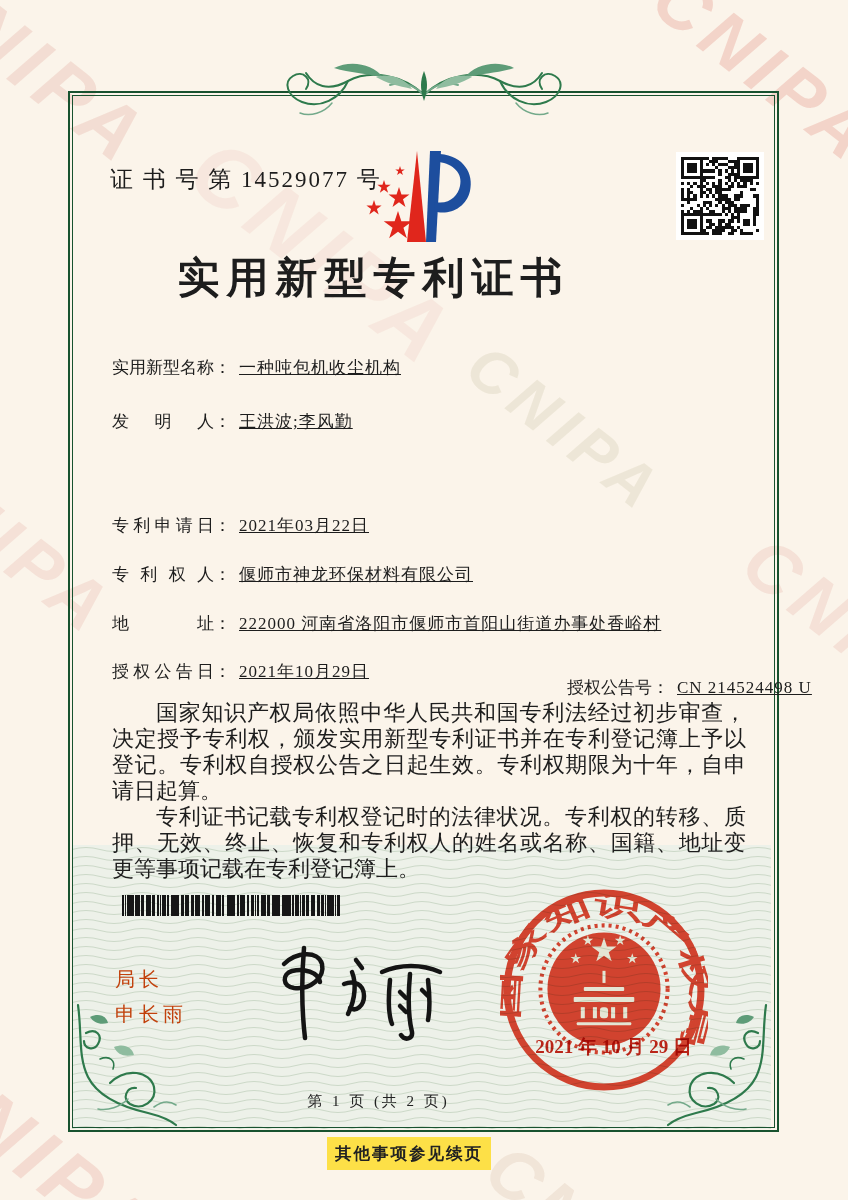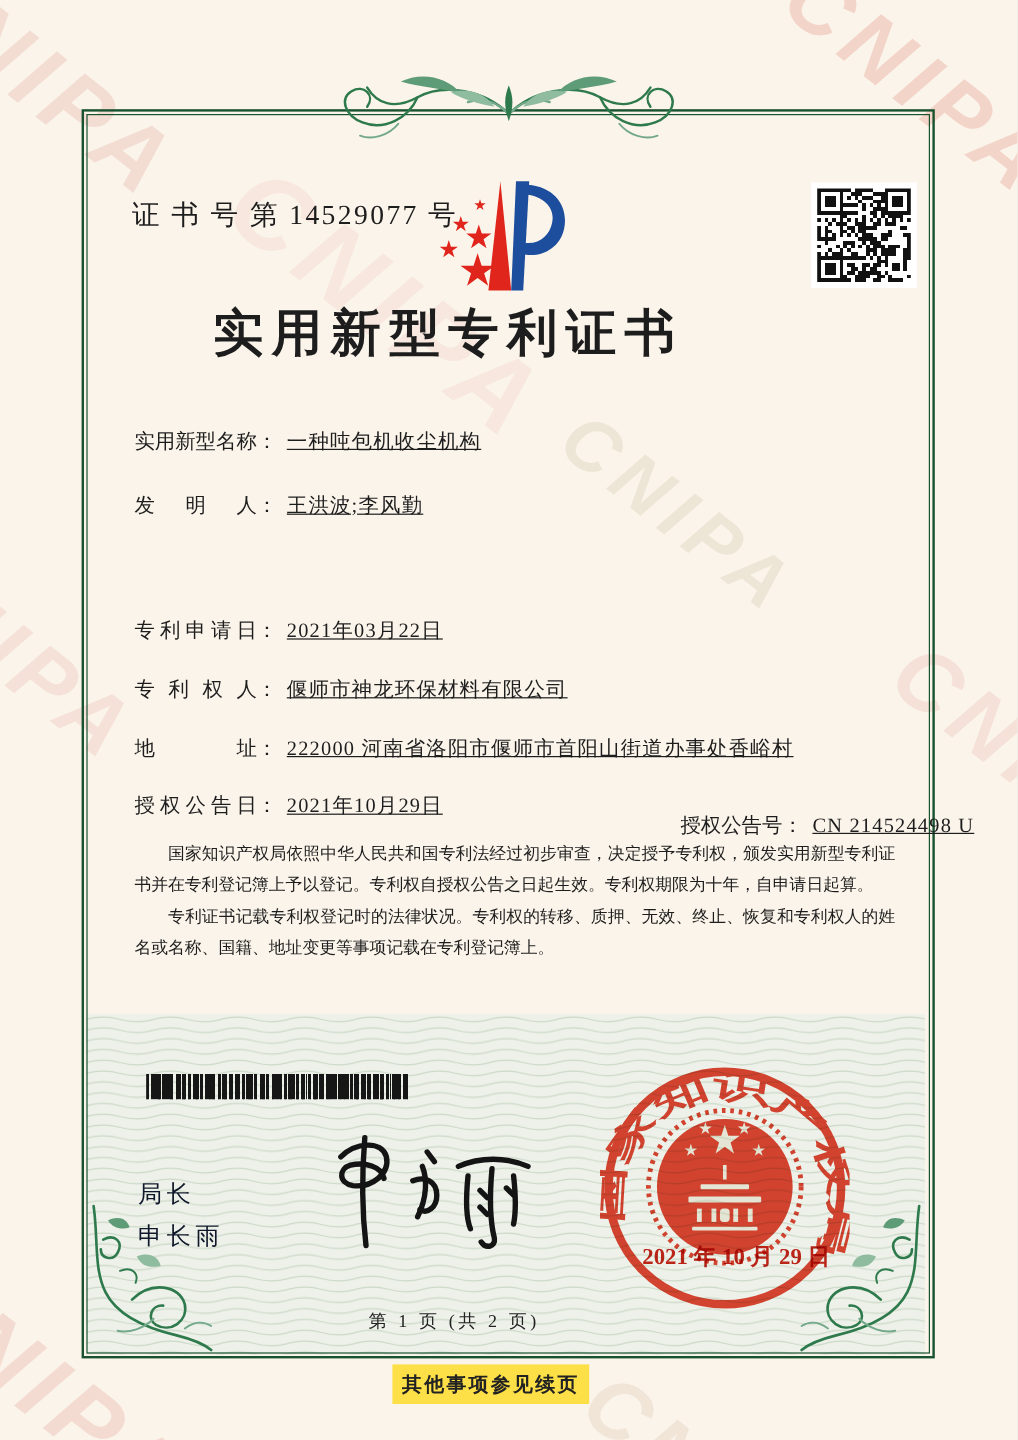--- a/index.html
+++ b/index.html
@@ -35,33 +35,33 @@
 
   
   .frow{position:absolute;left:112px;font-size:17px;white-space:nowrap;}
   .flabel{display:inline-block;width:102px;text-align:justify;text-align-last:justify;
           vertical-align:bottom;}
   .fcolon{display:inline-block;}
   .fvalue{margin-left:8px;letter-spacing:1px;text-decoration:underline;}
   .grant2{position:absolute;left:455px;top:16px;}
 
   
-  .bodytxt{position:absolute;left:112px;top:700px;width:634px;font-size:14px;
+  .bodytxt{position:absolute;left:112px;top:700px;width:634px;font-size:22px;
            line-height:26px;text-align:justify;}
   .bodytxt p{margin:0;text-indent:2em;}
 
   
   .barcode{position:absolute;left:122px;top:895px;width:218px;height:21px;
     background:
       repeating-linear-gradient(90deg,#161616 0 2px,transparent 2px 5px),
       repeating-linear-gradient(90deg,#161616 0 1px,transparent 1px 3.5px),
       repeating-linear-gradient(90deg,transparent 0 8px,#161616 8px 11px),
       repeating-linear-gradient(90deg,transparent 0 13px,#161616 13px 14px);}
   .officer{position:absolute;left:115px;font-size:20px;letter-spacing:4px;
-           font-family:"Liberation Sans","DejaVu Sans",sans-serif;color:#0f172a;margin-top:16px;}
+           font-family:"Liberation Sans","DejaVu Sans",sans-serif;color:#c2410c;}
   .off-title{top:966px;}
   .off-name{top:1001px;}
   .signature{position:absolute;left:252px;top:938px;width:205px;height:112px;}
   .seal{position:absolute;left:500px;top:886px;width:208px;height:208px;mix-blend-mode:multiply;}
   .sealdate{position:absolute;left:517px;top:1034px;width:175px;text-align:right;
             font-size:19px;font-weight:700;color:#c8271a;mix-blend-mode:multiply;}
 
   
   .pagefoot{position:absolute;left:68px;top:1092px;width:621px;text-align:center;
             font-size:15px;letter-spacing:3px;color:#222;}

